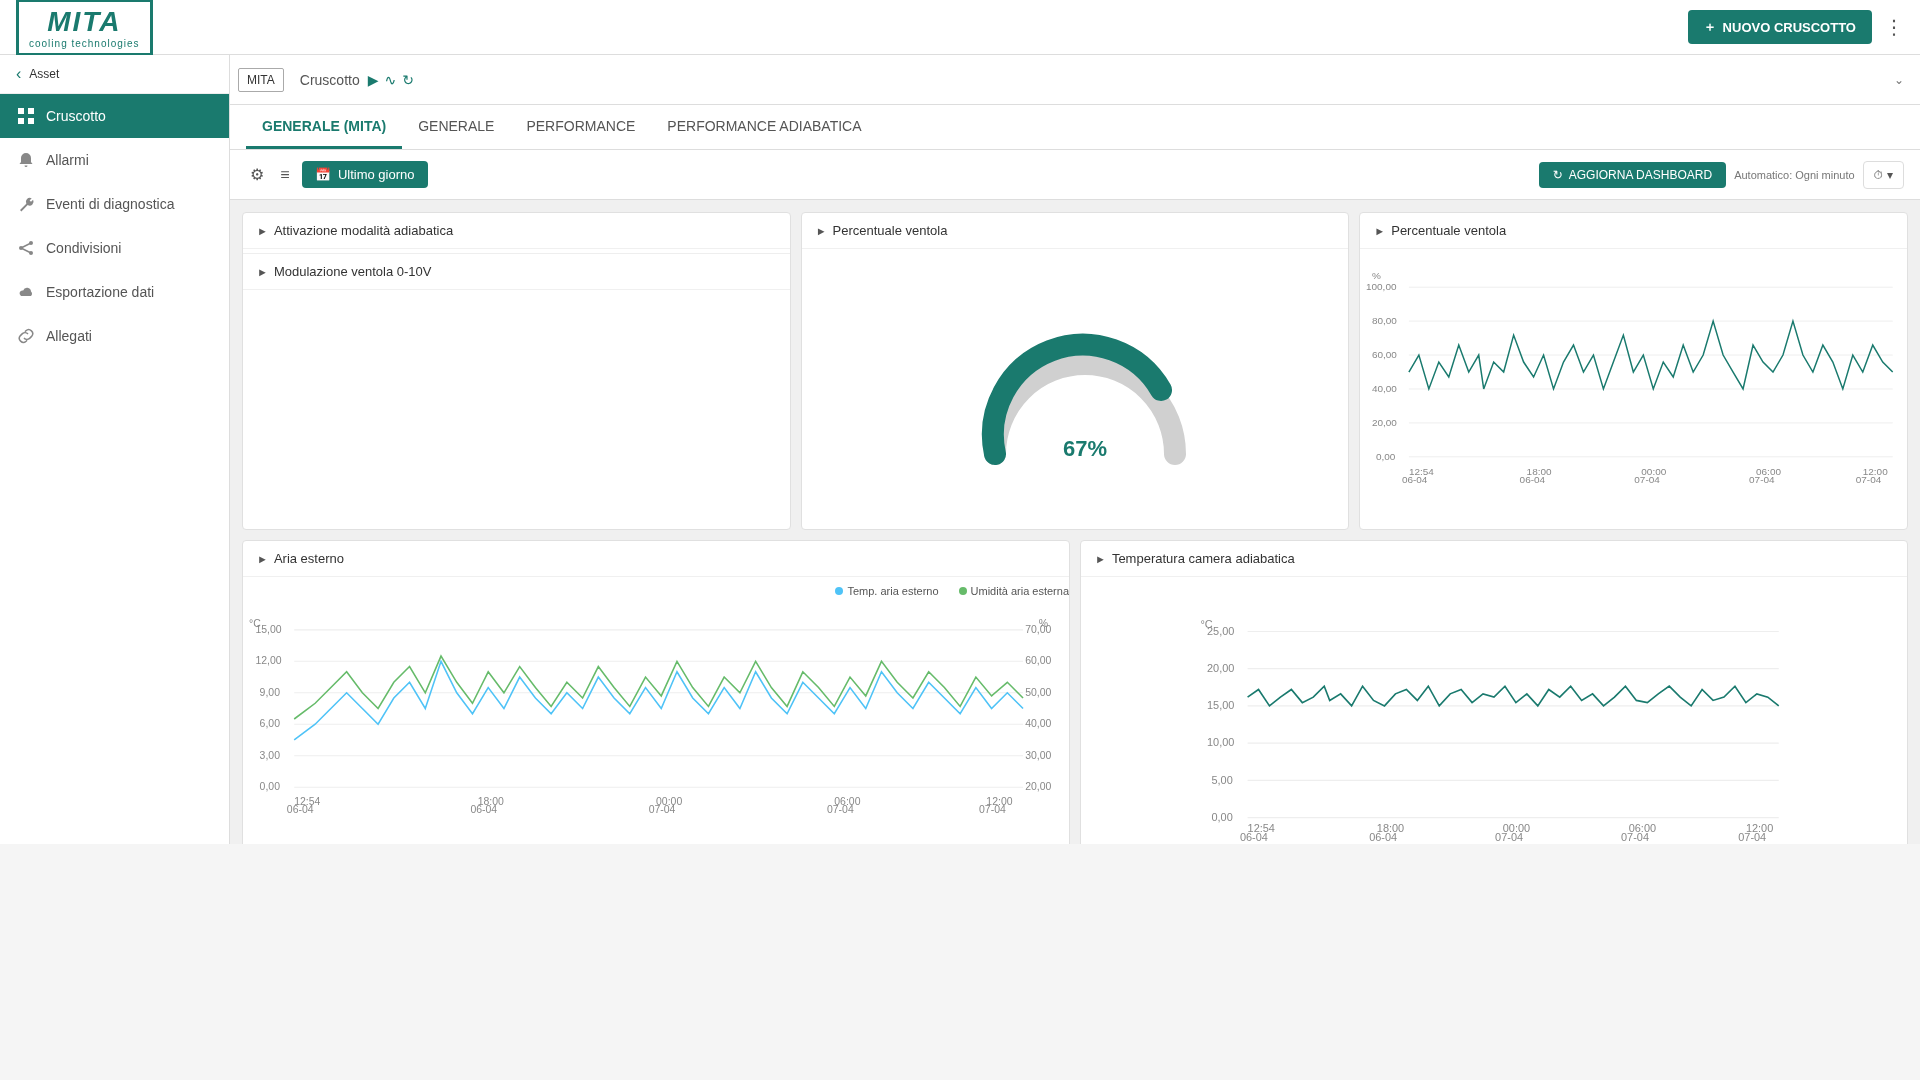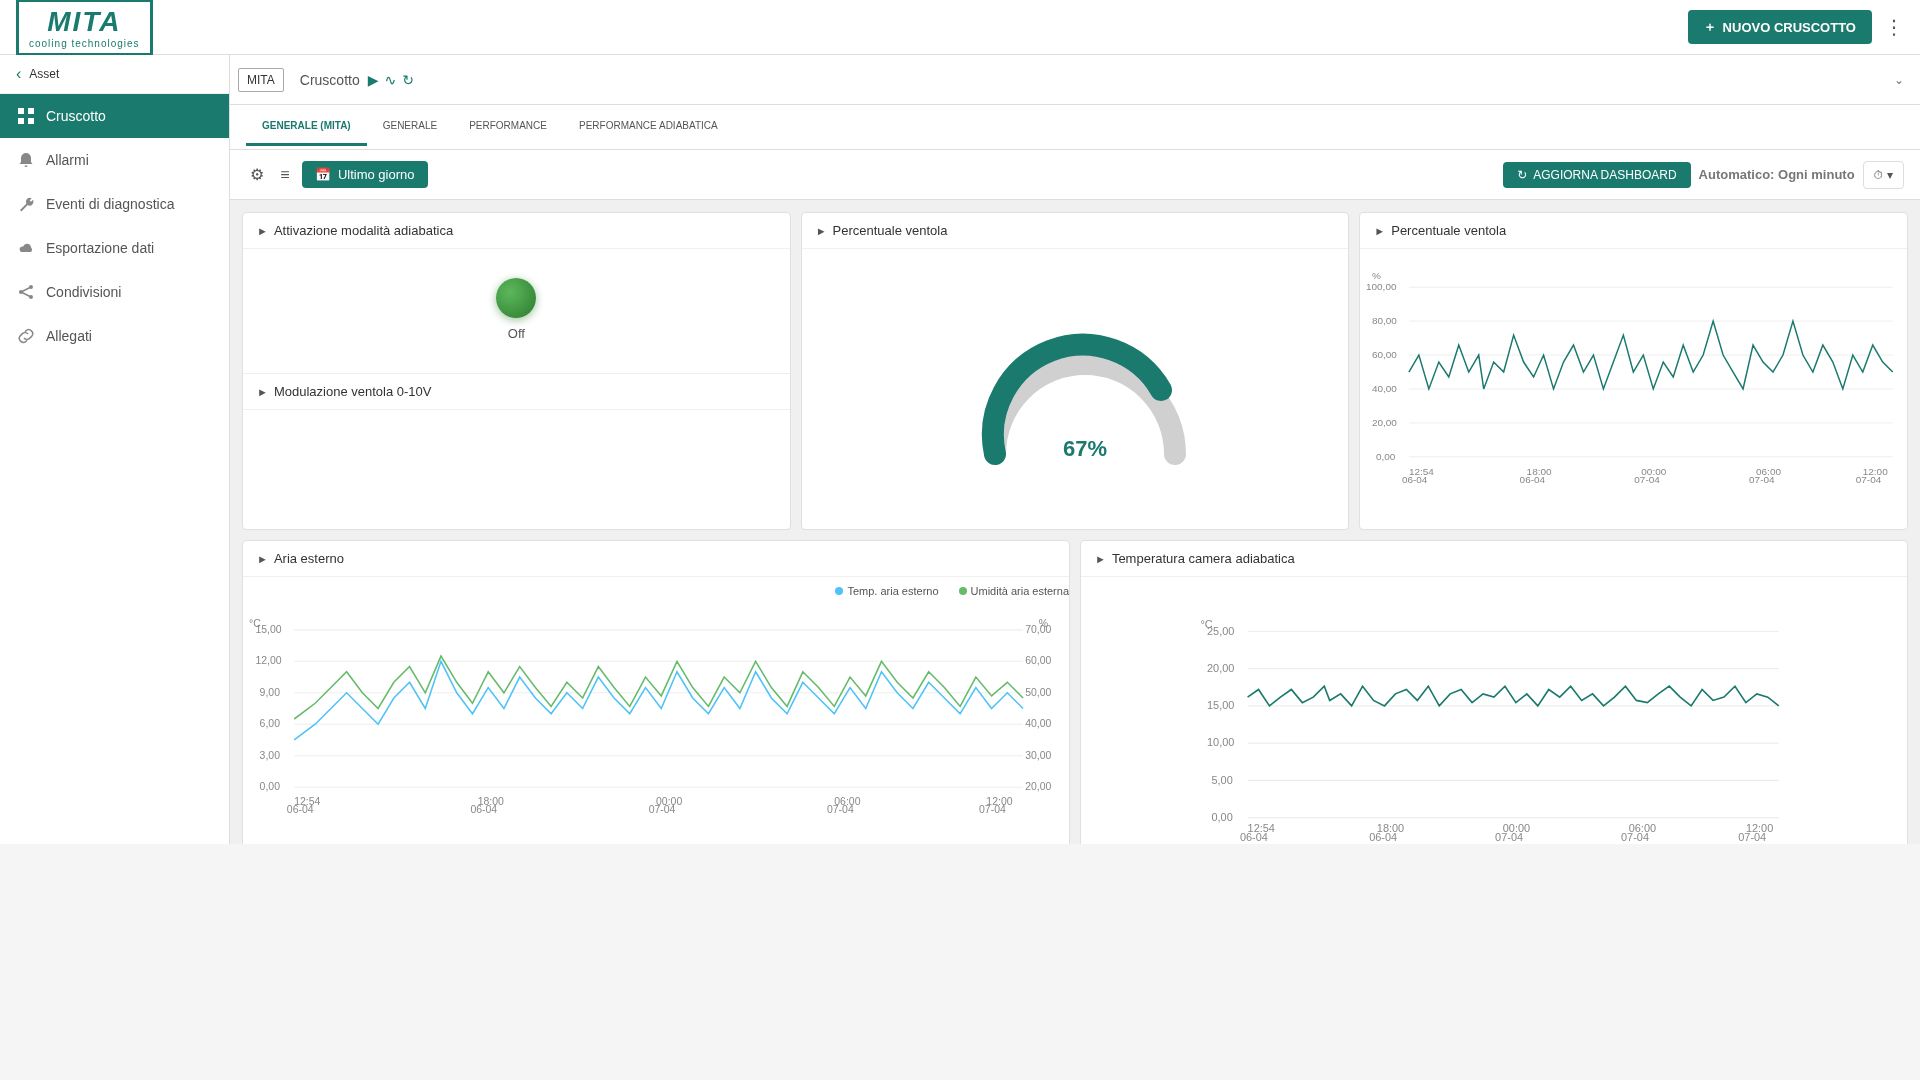--- a/index.html
+++ b/index.html
@@ -36,30 +36,30 @@
 
     
     .sidebar-header { padding: 10px 16px; display: flex; align-items: center; gap: 8px; border-bottom: 1px solid #eee; }
     .sidebar-back { color: #1a7a6e; cursor: pointer; font-size: 16px; }
     .sidebar-asset-label { font-size: 12px; color: #333; }
     .sidebar-item { display: flex; align-items: center; gap: 10px; padding: 12px 16px; cursor: pointer; color: #555; font-size: 14px; }
     .sidebar-item.active { background: #1a7a6e; color: #fff; }
     .sidebar-icon { width: 20px; height: 20px; display: flex; align-items: center; justify-content: center; }
 
     
-    .tab { padding: 12px 16px; cursor: pointer; font-size: 10px; color: #555; border-bottom: 3px solid transparent; display: flex; align-items: center; }
+    .tab { padding: 12px 16px; cursor: pointer; font-size: 14px; color: #555; border-bottom: 3px solid transparent; display: flex; align-items: center; }
     .tab.active { color: #1a7a6e; border-bottom: 3px solid #1a7a6e; font-weight: 600; }
 
     
     .toolbar-left { display: flex; align-items: center; gap: 8px; }
     .btn-icon { background: none; border: none; cursor: pointer; color: #555; font-size: 16px; padding: 4px; }
     .btn-calendar { background: #1a7a6e; color: #fff; border: none; padding: 6px 14px; border-radius: 4px; cursor: pointer; display: flex; align-items: center; gap: 6px; font-size: 13px; }
     .toolbar-right { display: flex; align-items: center; gap: 8px; }
     .btn-aggiorna { background: #1a7a6e; color: #fff; border: none; padding: 6px 14px; border-radius: 4px; cursor: pointer; display: flex; align-items: center; gap: 6px; font-size: 12px; }
-    .auto-label { font-size: 13px; color: #777; font-weight: bold; }
+    .auto-label { font-size: 11px; color: #777; }
     .btn-time { background: #fff; border: 1px solid #ddd; padding: 6px 10px; border-radius: 4px; cursor: pointer; font-size: 12px; color: #555; display: flex; align-items: center; gap: 4px; }
 
     
     .dashboard-row { display: grid; gap: 10px; margin-bottom: 10px; }
     .row-3col { grid-template-columns: 1fr 1fr 1fr; }
     .row-2col { grid-template-columns: 1fr 1fr; }
 
     
     .card { background: #fff; border-radius: 4px; border: 1px solid #e0e0e0; overflow: hidden; }
     .card-header { display: flex; align-items: center; gap: 6px; padding: 10px 14px; font-size: 13px; color: #333; border-bottom: 1px solid #f0f0f0; }
@@ -145,37 +145,37 @@
           <svg width="18" height="18" viewBox="0 0 18 18">
               <path d="M14.7 3.3a4 4 0 00-5.4 5.4L3 15l1.4 1.4 6.3-6.3a4 4 0 005.4-5.4l-2.1 2.1-1.4-1.4 2.1-2.1z" fill="#888"></path>
             </svg>
         </span>
         <span>Eventi di diagnostica</span>
       </div>
 
       <div class="sidebar-item">
         <span class="sidebar-icon">
           <svg width="18" height="18" viewBox="0 0 18 18">
-              <path d="M14 8.5a4 4 0 00-7.8-1A3 3 0 004 13h10a3 3 0 000-4.5z" fill="#888"></path>
-            </svg>
-        </span>
-        <span>Esportazione dati</span>
-      </div>
-
-      <div class="sidebar-item">
-        <span class="sidebar-icon">
-          <svg width="18" height="18" viewBox="0 0 18 18">
               <circle cx="14" cy="4" r="2" fill="#888"></circle>
               <circle cx="14" cy="14" r="2" fill="#888"></circle>
               <circle cx="4" cy="9" r="2" fill="#888"></circle>
               <line x1="4" y1="9" x2="14" y2="4" stroke="#888" stroke-width="1.5"></line>
               <line x1="4" y1="9" x2="14" y2="14" stroke="#888" stroke-width="1.5"></line>
             </svg>
         </span>
         <span>Condivisioni</span>
+      </div>
+
+      <div class="sidebar-item">
+        <span class="sidebar-icon">
+          <svg width="18" height="18" viewBox="0 0 18 18">
+              <path d="M14 8.5a4 4 0 00-7.8-1A3 3 0 004 13h10a3 3 0 000-4.5z" fill="#888"></path>
+            </svg>
+        </span>
+        <span>Esportazione dati</span>
       </div>
 
       <div class="sidebar-item">
         <span class="sidebar-icon">
           <svg width="18" height="18" viewBox="0 0 18 18">
               <path d="M7 11a4 4 0 005.6.4l2-2a4 4 0 00-5.7-5.6l-1 1" stroke="#888" stroke-width="1.5" fill="none"></path>
               <path d="M11 7a4 4 0 00-5.6-.4l-2 2a4 4 0 005.7 5.6l1-1" stroke="#888" stroke-width="1.5" fill="none"></path>
             </svg>
         </span>
         <span>Allegati</span>
@@ -244,24 +244,20 @@
 
       <div class="dashboard-content">
 
         <div class="dashboard-row row-3col">
 
           <div class="card">
             <div class="card-header">
               <span class="card-header-arrow">►</span>
               <span>Attivazione modalità adiabatica</span>
             </div>
-            <div class="card-body" style="min-height:120px;">
-              <div class="toggle-indicator"></div>
-              <span class="toggle-label">Off</span>
-            </div>
 
             <div class="card-header" style="margin-top:4px; border-top: 1px solid #eee;">
               <span class="card-header-arrow">►</span>
               <span>Modulazione ventola 0-10V</span>
             </div>
           </div>
 
           <div class="card">
             <div class="card-header">
               <span class="card-header-arrow">►</span>

